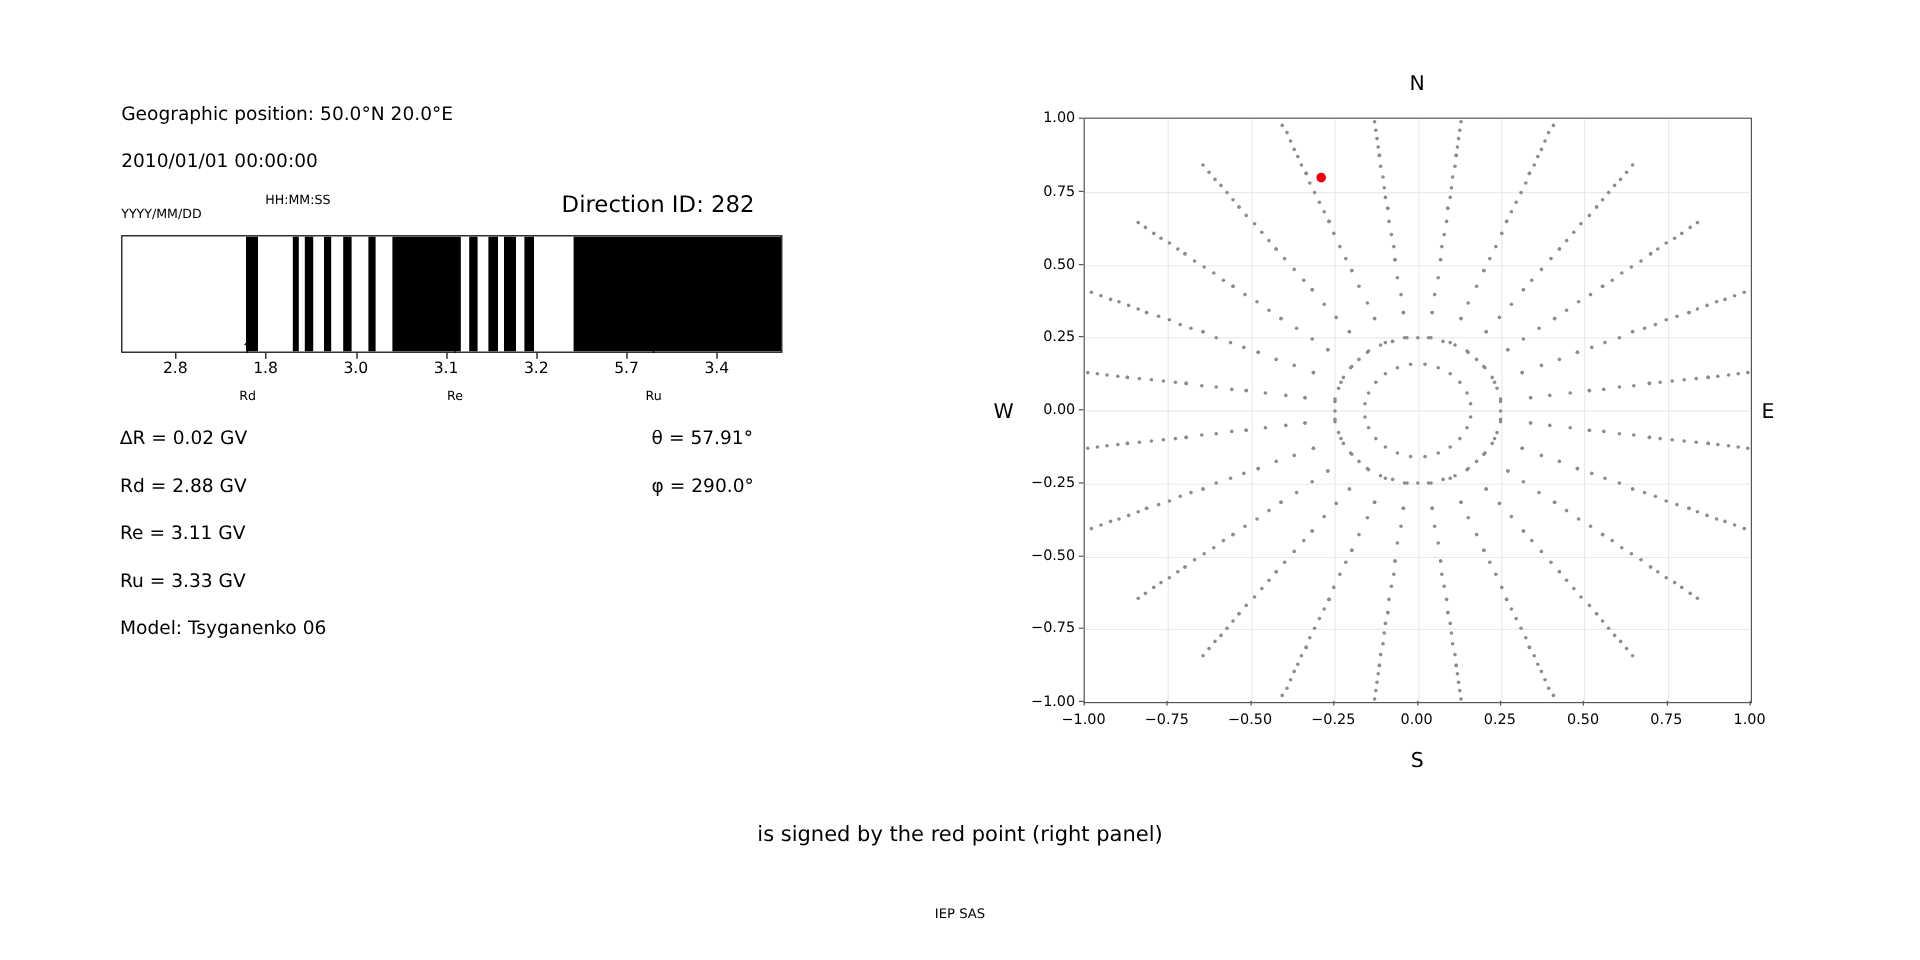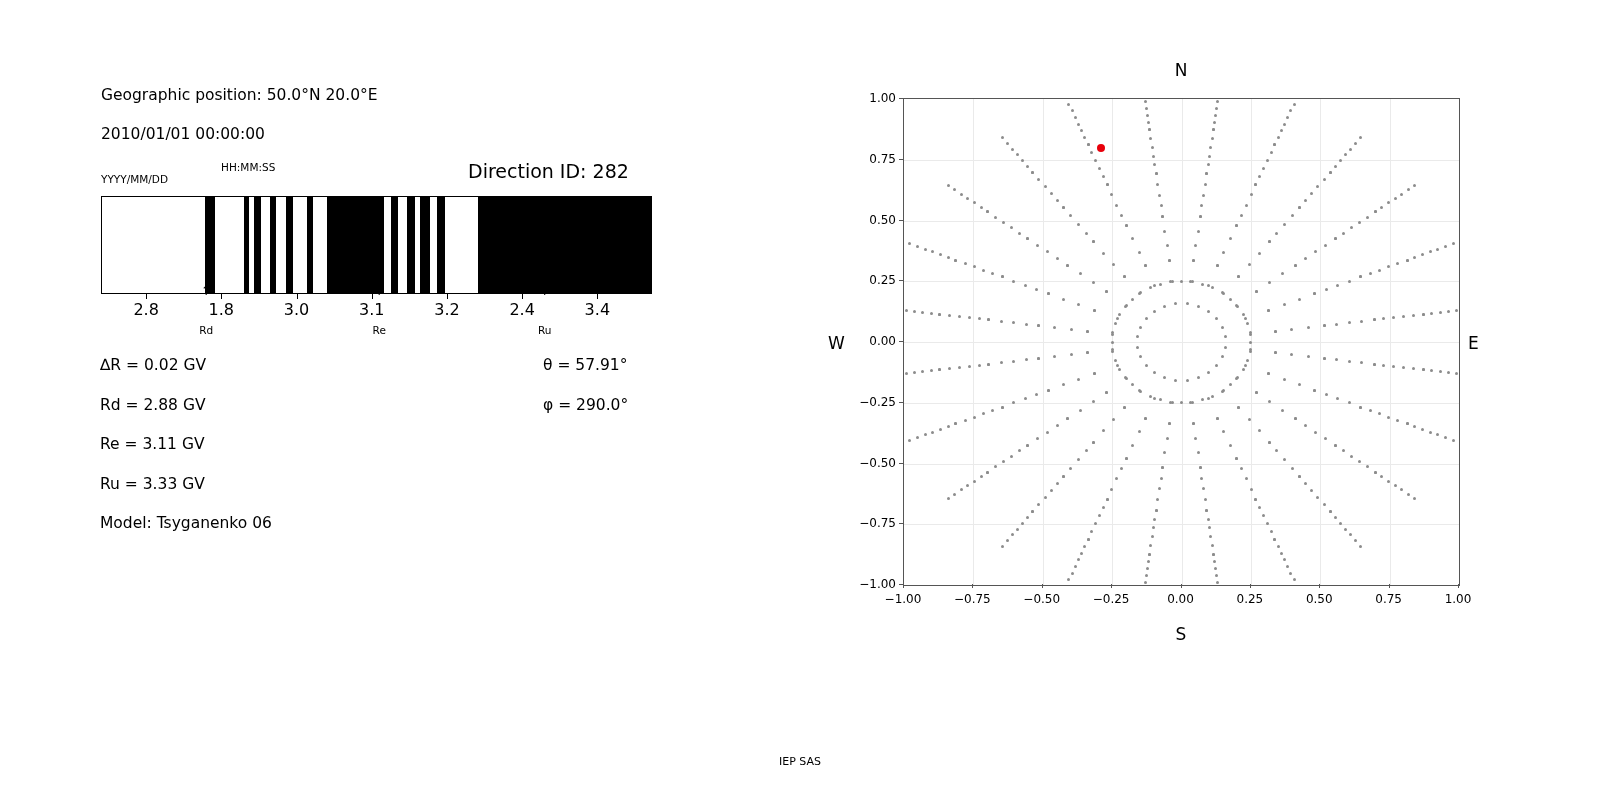--- a/index.html
+++ b/index.html
@@ -42,21 +42,21 @@
     background: #000000;
   }
   
   #penumbra-axis {
     left: 101px; top: 294px; width: 551px; height: 40px;
   }
   #penumbra-axis .tick {
     position: absolute; top: 0; width: 1px; height: 5px; background: #000;
   }
   #penumbra-axis .ticklabel {
-    position: absolute; top: 6px; font-size: 16px;
+    position: absolute; top: 6px; font-size: 13px;
     transform: translateX(-50%); white-space: nowrap;
   }
   .marker-arrow {
     position: absolute;
     font-size: 13px;
     line-height: 1;
     transform: translateX(-50%);
   }
   .marker-label {
     position: absolute;
@@ -167,21 +167,21 @@
       <div class="ticklabel" style="left: 45.1233px;">2.8</div>
       <div class="tick" style="left: 120.329px;"></div>
       <div class="ticklabel" style="left: 120.329px;">1.8</div>
       <div class="tick" style="left: 195.534px;"></div>
       <div class="ticklabel" style="left: 195.534px;">3.0</div>
       <div class="tick" style="left: 270.74px;"></div>
       <div class="ticklabel" style="left: 270.74px;">3.1</div>
       <div class="tick" style="left: 345.945px;"></div>
       <div class="ticklabel" style="left: 345.945px;">3.2</div>
       <div class="tick" style="left: 421.151px;"></div>
-      <div class="ticklabel" style="left: 421.151px;">2.4</div>
+      <div class="ticklabel" style="left: 421.151px;">5.7</div>
       <div class="tick" style="left: 496.356px;"></div>
       <div class="ticklabel" style="left: 496.356px;">3.4</div>
       <div class="marker-arrow" style="left: 105.288px; top: -10px;">↑</div>
       <div class="marker-label" style="left: 105.288px; top: 30px;">Rd</div>
       <div class="marker-arrow" style="left: 278.26px; top: -10px;">↑</div>
       <div class="marker-label" style="left: 278.26px; top: 30px;">Re</div>
       <div class="marker-arrow" style="left: 443.712px; top: -10px;">↑</div>
       <div class="marker-label" style="left: 443.712px; top: 30px;">Ru</div>
     </div>
 
@@ -872,14 +872,15 @@
     <div class="ax-tick-y" style="left: 31px; width: 45px; top: 240.25px;">0.25</div>
     <div class="tickmark-y" style="left: 79px; top: 179.5px;"></div>
     <div class="ax-tick-y" style="left: 31px; width: 45px; top: 179.5px;">0.50</div>
     <div class="tickmark-y" style="left: 79px; top: 118.75px;"></div>
     <div class="ax-tick-y" style="left: 31px; width: 45px; top: 118.75px;">0.75</div>
     <div class="tickmark-y" style="left: 79px; top: 58px;"></div>
     <div class="ax-tick-y" style="left: 31px; width: 45px; top: 58px;">1.00</div>
   </div>
 
 <div id="caption">
+  <div>is signed by the red point (right panel)</div>
 </div>
 <div id="footer">IEP SAS</div>
 
 </body></html>

